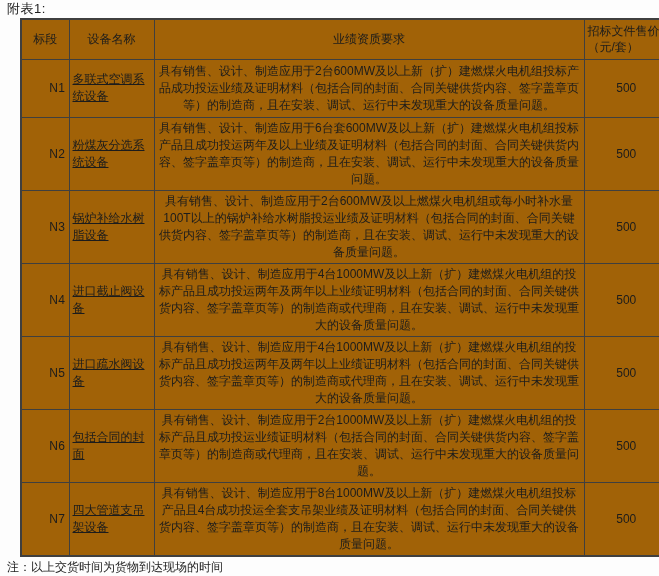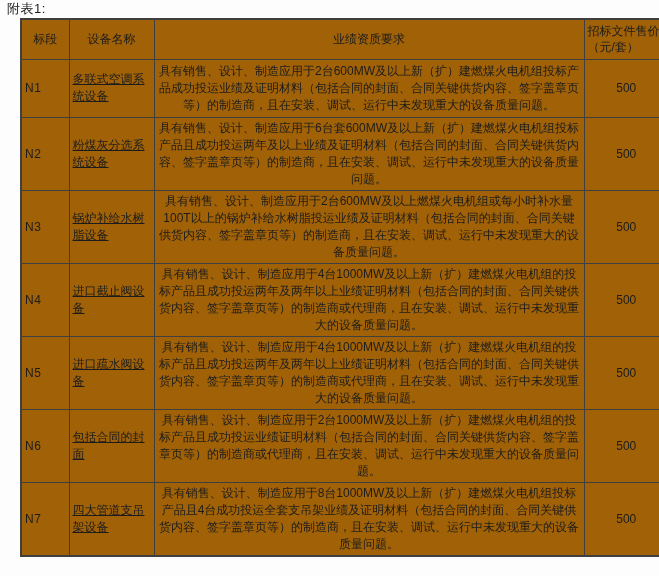--- a/index.html
+++ b/index.html
@@ -44,21 +44,21 @@
   col.c-section { width: 48px; }
   col.c-name    { width: 85px; }
   col.c-req     { width: 430px; }
   col.c-price   { width: 85px; }
 
   tr.h-header { height: 40px; }
   tr.h-n1     { height: 58px; }
   tr.h-std    { height: 73px; }
 
   th.hd { text-align: center; line-height: 16px; }
-  td.section-cell { text-align: left; letter-spacing: 0.5px; }
+  td.section-cell { text-align: right; letter-spacing: 0.5px; }
   td.name-cell    { text-align: left; line-height: 17px; text-decoration: underline; }
   td.req-cell     { text-align: center; line-height: 17px; padding: 2px 4px; }
   td.price-cell   { text-align: center; }
 
   .price-header-line { display: block; text-align: left; }
 
   .footnote {
     font-size: 12px;
     line-height: 15px;
     margin: 3px 0 0 1px;
@@ -133,14 +133,15 @@
 
       <tr class="h-std">
         <td class="section-cell">N7</td>
         <td class="name-cell">四大管道支吊架设备</td>
         <td class="req-cell">具有销售、设计、制造应用于8台1000MW及以上新（扩）建燃煤火电机组投标产品且4台成功投运全套支吊架业绩及证明材料（包括合同的封面、合同关键供货内容、签字盖章页等）的制造商，且在安装、调试、运行中未发现重大的设备质量问题。</td>
         <td class="price-cell">500</td>
       </tr>
     </tbody>
   </table>
 
+  <div class="footnote">注：以上交货时间为货物到达现场的时间</div>
 
 </div>
 
 </body></html>

